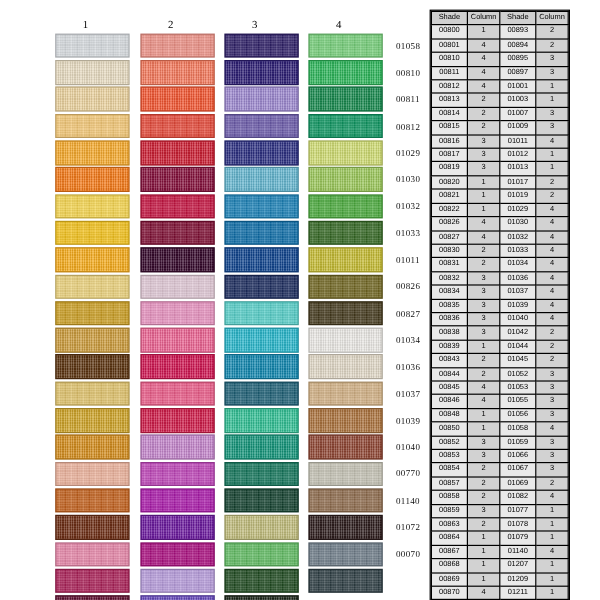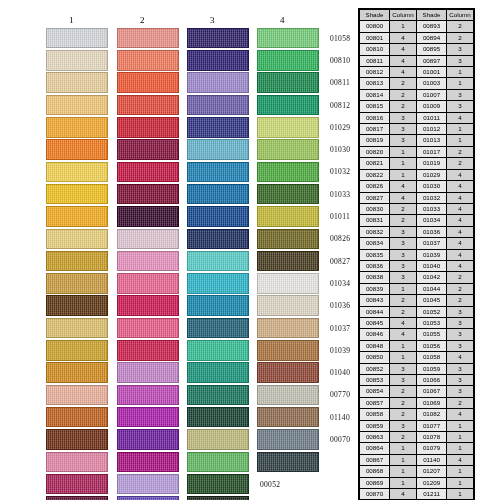--- a/index.html
+++ b/index.html
@@ -427,20 +427,24 @@
           <div class="chip" style="background: rgb(140, 68, 50);"></div>
           <div class="code">01040</div>
         </div>
         <div class="swatch-row">
           <div class="chip" style="background: rgb(194, 192, 178);"></div>
           <div class="code">00770</div>
         </div>
         <div class="swatch-row">
           <div class="chip" style="background: rgb(140, 106, 76);"></div>
           <div class="code">01140</div>
+        </div>
+        <div class="swatch-row">
+          <div class="chip" style="background: rgb(44, 28, 28);"></div>
+          <div class="code">01072</div>
         </div>
         <div class="swatch-row">
           <div class="chip" style="background: rgb(108, 122, 134);"></div>
           <div class="code">00070</div>
         </div>
         <div class="swatch-row">
           <div class="chip" style="background: rgb(44, 60, 66);"></div>
         </div>
       </div>
     </div>

